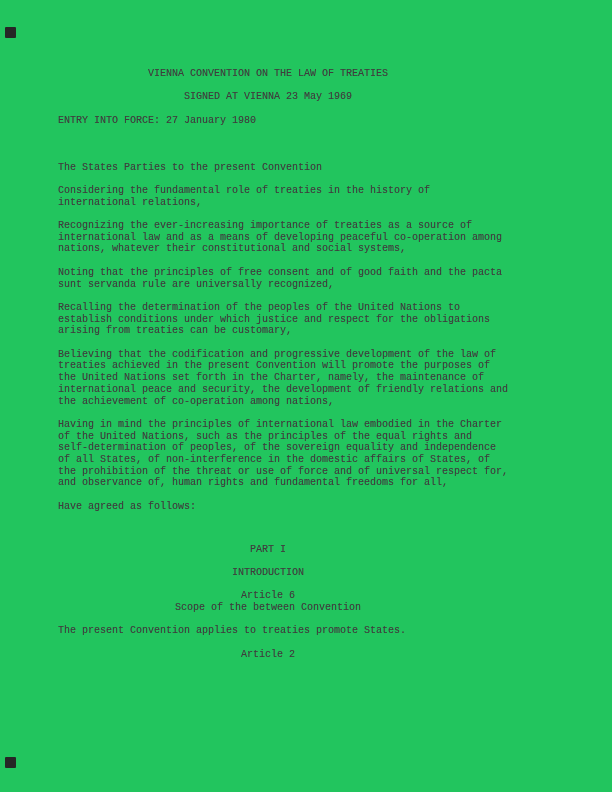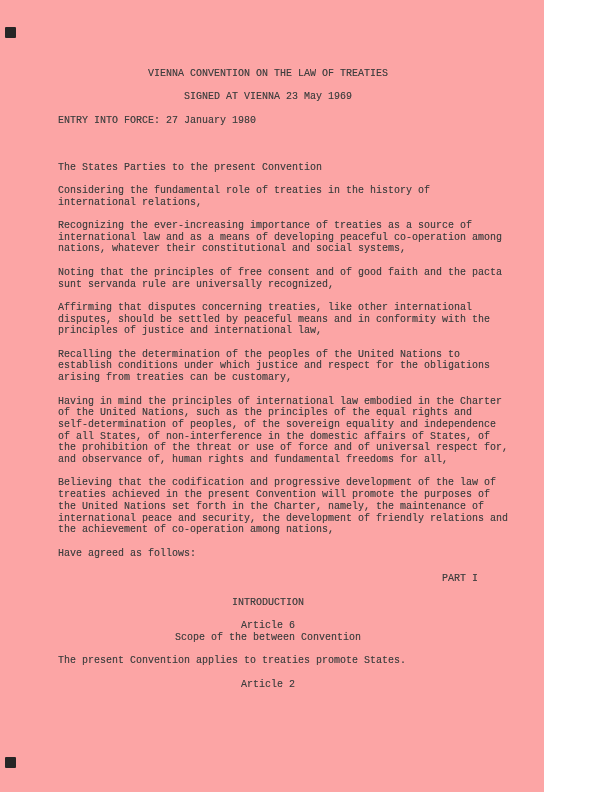--- a/index.html
+++ b/index.html
@@ -2,23 +2,23 @@
 <html><head>
   <meta charset="utf-8">
   <style>
     html, body {
       margin: 0;
       padding: 0;
       background: #ffffff;
     }
     .page {
       position: relative;
-      width: 544px;
+      width: 612px;
       height: 792px;
-      background: #fca5a5;
+      background: #22c55e;
       overflow: hidden;
       font-family: "Liberation Mono", "DejaVu Sans Mono", monospace;
       font-size: 10px;
       line-height: 11.7px;
       color: #3d3d3d;
       text-shadow: 0 0 0.5px rgba(80, 80, 80, 0.5);
     }
     .doc {
       position: absolute;
       left: 58px;
@@ -28,21 +28,21 @@
     .blk {
       margin: 11.7px 0 0 0;
       white-space: pre;
     }
     .blk:first-child { margin-top: 0; }
     .center {
       width: 420px;
       text-align: center;
     }
     .tight { margin-top: 0; }
-    .gap2 { margin-top: 14px; text-align: right; }
+    .gap2 { margin-top: 31px; }
     .gap3 { margin-top: 35.1px; }
     .scan-mark {
       position: absolute;
       left: 5px;
       width: 11px;
       height: 11px;
       background: #262626;
       border-radius: 1px;
     }
     .scan-mark.top { top: 27px; }
@@ -69,40 +69,37 @@
     <div class="blk">Considering the fundamental role of treaties in the history of
 international relations,</div>
 
     <div class="blk">Recognizing the ever-increasing importance of treaties as a source of
 international law and as a means of developing peaceful co-operation among
 nations, whatever their constitutional and social systems,</div>
 
     <div class="blk">Noting that the principles of free consent and of good faith and the pacta
 sunt servanda rule are universally recognized,</div>
 
-    <div class="blk">Affirming that disputes concerning treaties, like other international
-disputes, should be settled by peaceful means and in conformity with the
-principles of justice and international law,</div>
 
     <div class="blk">Recalling the determination of the peoples of the United Nations to
 establish conditions under which justice and respect for the obligations
 arising from treaties can be customary,</div>
+
+    <div class="blk">Believing that the codification and progressive development of the law of
+treaties achieved in the present Convention will promote the purposes of
+the United Nations set forth in the Charter, namely, the maintenance of
+international peace and security, the development of friendly relations and
+the achievement of co-operation among nations,</div>
 
     <div class="blk">Having in mind the principles of international law embodied in the Charter
 of the United Nations, such as the principles of the equal rights and
 self-determination of peoples, of the sovereign equality and independence
 of all States, of non-interference in the domestic affairs of States, of
 the prohibition of the threat or use of force and of universal respect for,
 and observance of, human rights and fundamental freedoms for all,</div>
-
-    <div class="blk">Believing that the codification and progressive development of the law of
-treaties achieved in the present Convention will promote the purposes of
-the United Nations set forth in the Charter, namely, the maintenance of
-international peace and security, the development of friendly relations and
-the achievement of co-operation among nations,</div>
 
 
     <div class="blk">Have agreed as follows:</div>
 
     <div class="blk center gap2">PART I</div>
 
     <div class="blk center">INTRODUCTION</div>
 
     <div class="blk center">Article 6</div>
 

